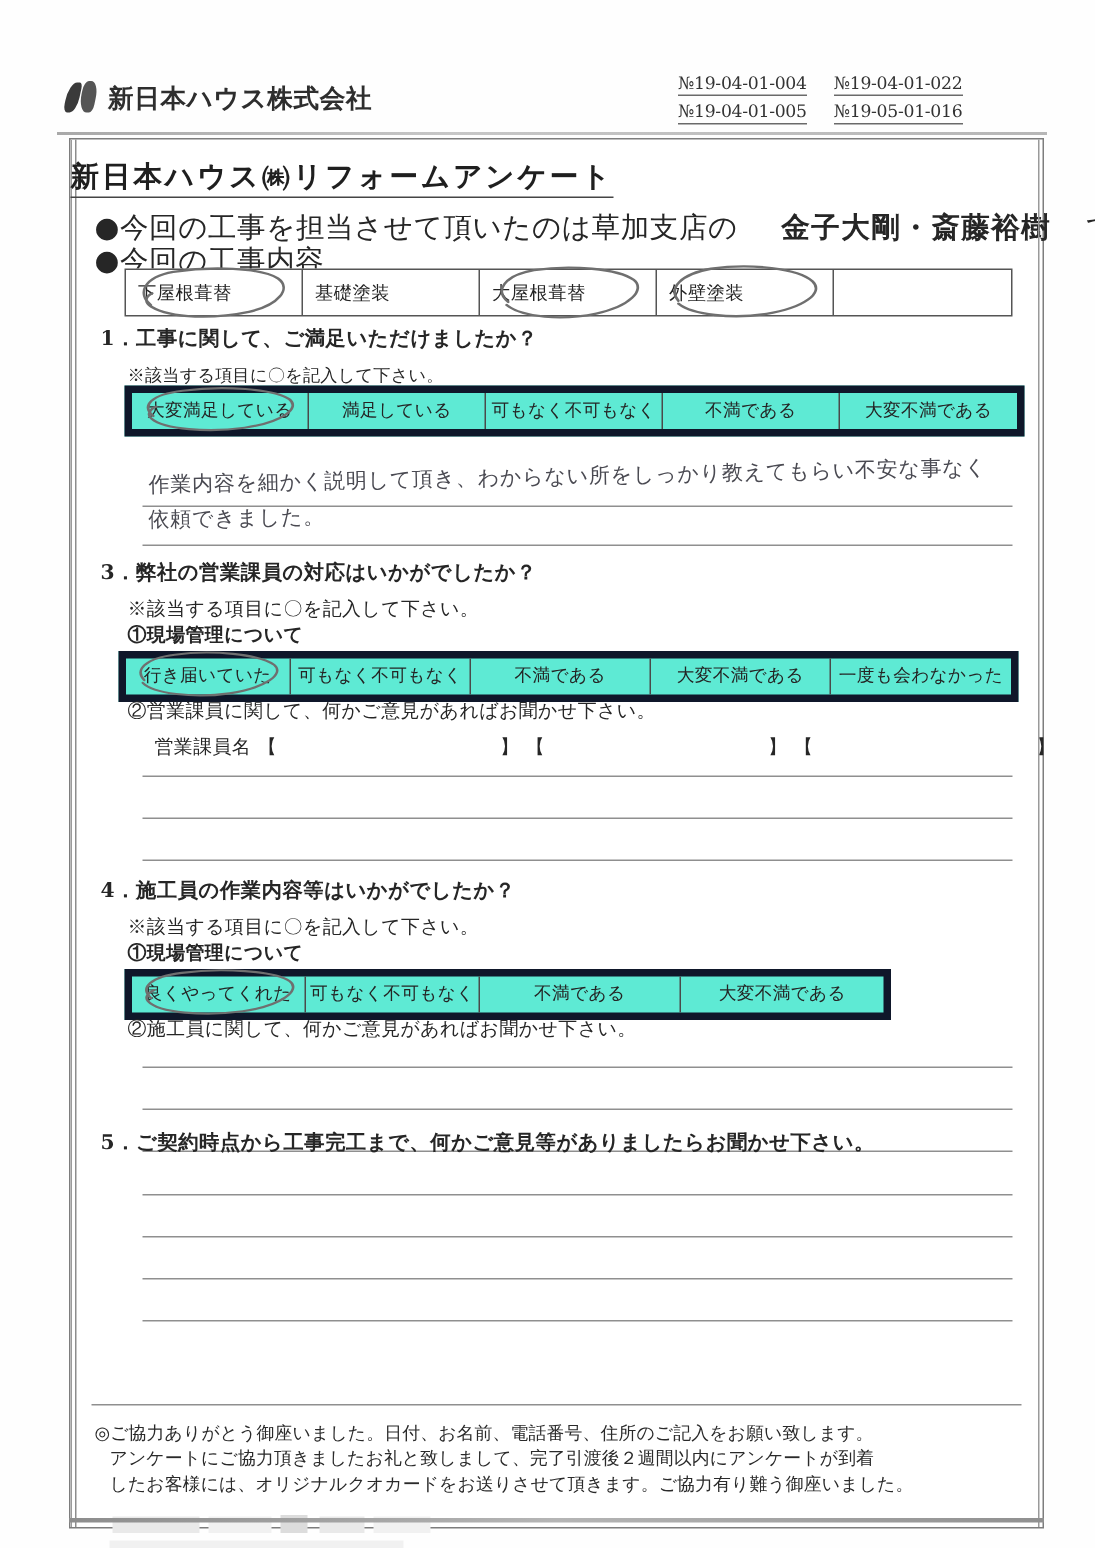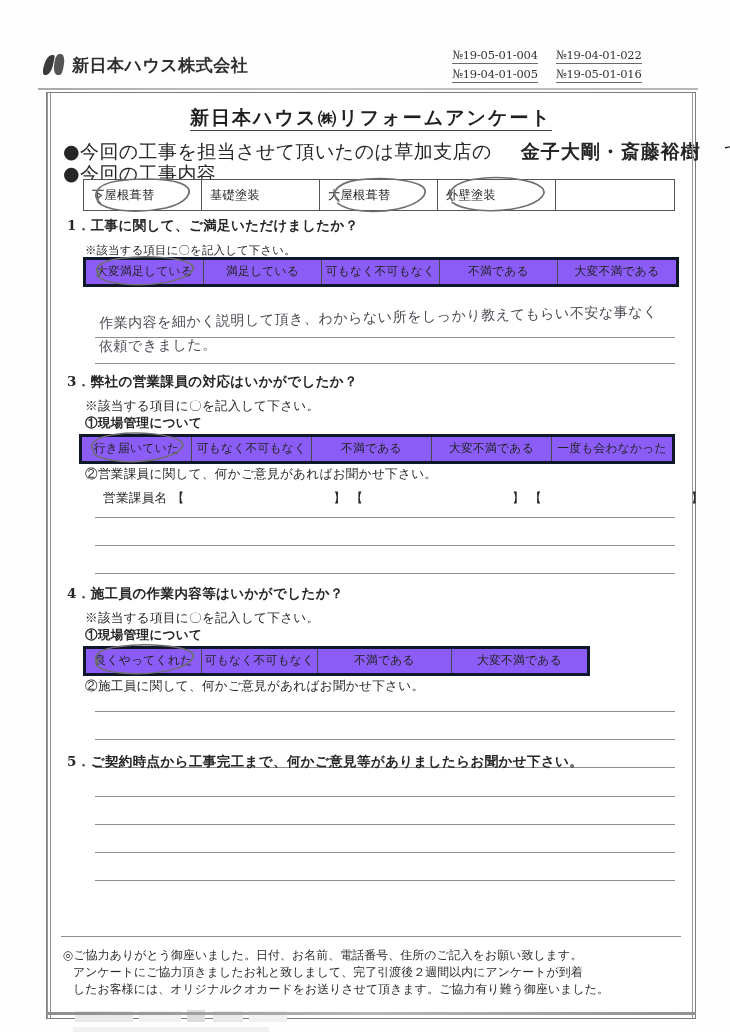--- a/index.html
+++ b/index.html
@@ -115,21 +115,20 @@
     position: absolute;
     left: 0; top: 0; right: 0; bottom: 0;
     padding: 0;
   }
 
   
   .title {
     position: absolute;
     left: 0; top: 12px;
     width: 648px;
-    text-align: center;
   }
   .title span {
     font-size: 19px;
     font-weight: bold;
     font-family: "DejaVu Serif", "Liberation Serif", serif;
     letter-spacing: 2px;
     border-bottom: 1.5px solid #444;
     padding-bottom: 2px;
     color: #1f1f1f;
   }
@@ -168,22 +167,22 @@
   }
   .staff-inline {
     font-weight: bold;
     letter-spacing: 1px;
   }
 
   
   .opt-table {
     position: absolute;
     display: flex;
-    border: 3px solid #0f172a;
-    background: #8b5cf6;
+    border: 5px solid #0f172a;
+    background: #5eead4;
   }
   .opt-cell {
     border-right: 1px solid #4a4a4a;
     font-family: "DejaVu Serif", "Liberation Serif", serif;
     font-size: 11.8px;
     color: #242424;
     display: flex;
     align-items: center;
     justify-content: center;
     position: relative;
@@ -296,21 +295,21 @@
     <div class="logo-wrap">
       <span class="logo-mark">
         <span class="s1"></span>
           <span class="s2"></span>
       </span>
       <span class="company-name">新日本ハウス株式会社</span>
     </div>
 
     <div class="refnos">
       <div class="refrow">
-        <span class="refno">№19-05-01-004</span>
+        <span class="refno">№19-04-01-004</span>
         <span class="refno">№19-04-01-022</span>
       </div>
       <div class="refrow">
         <span class="refno">№19-04-01-005</span>
         <span class="refno">№19-05-01-016</span>
       </div>
     </div>
     <div class="header-rule"></div>
   </div>
 

